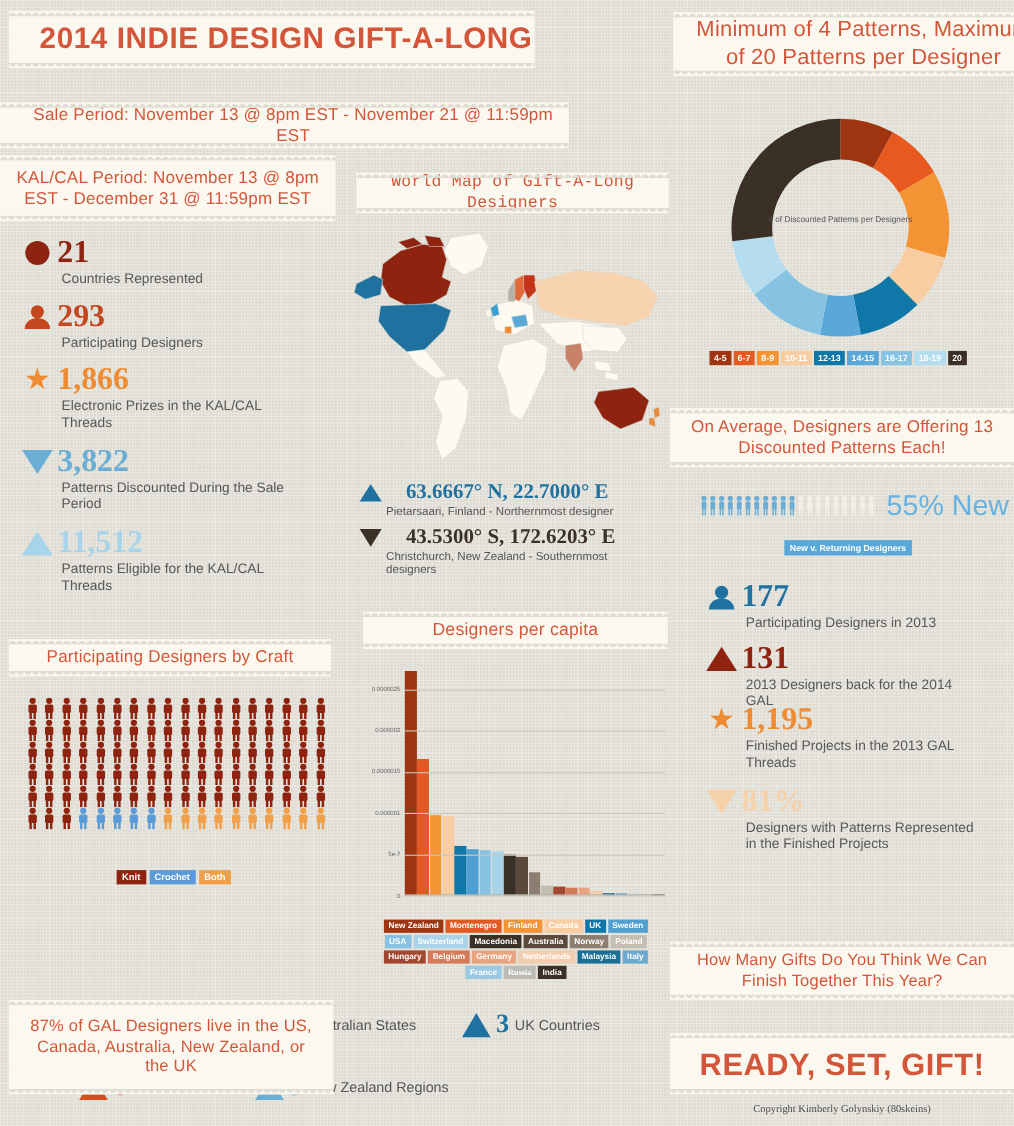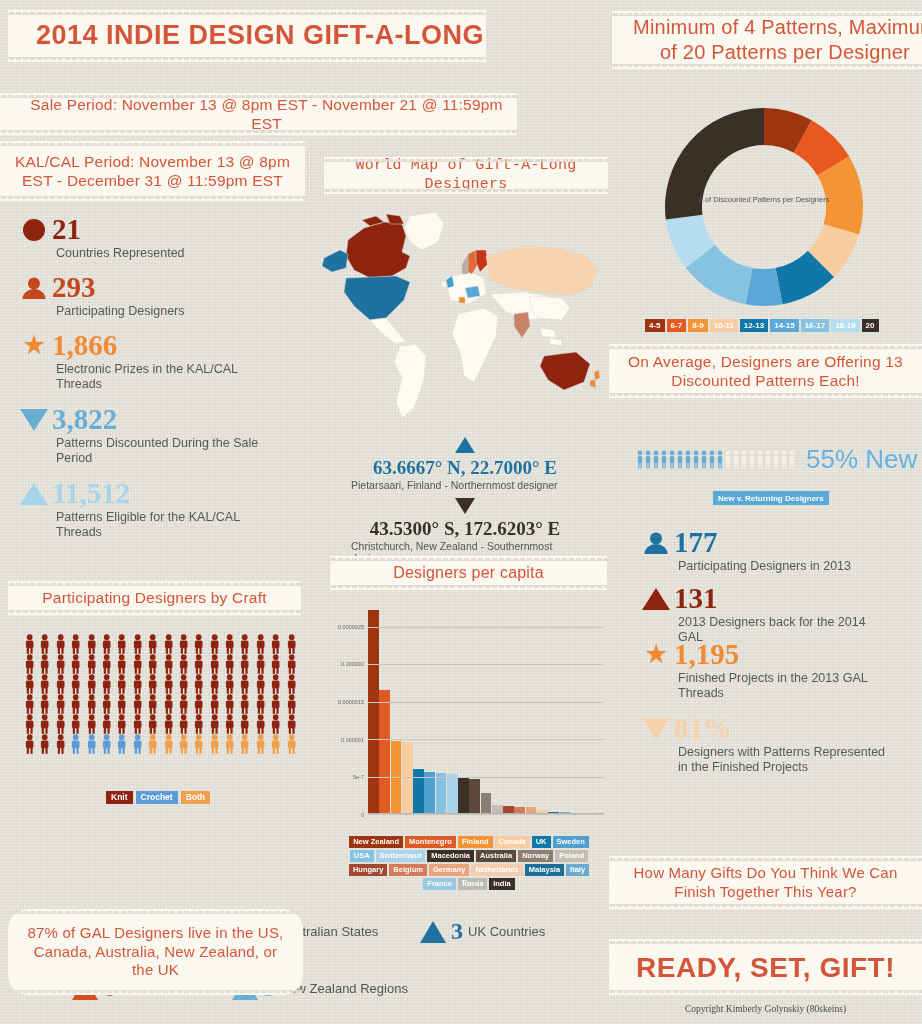--- a/index.html
+++ b/index.html
@@ -65,34 +65,34 @@
   }
   #percap-title {
     left: 330px; top: 556px; width: 277px; height: 34px;
     font-size: 16px;
   }
   #pattern-minmax {
     left: 612px; top: 11px; width: 346px; height: 58px;
     font-size: 20px; padding: 0 10px;
   }
   #avg-patterns {
-    left: 609px; top: 344px; width: 313px; height: 54px;
+    left: 609px; top: 371px; width: 313px; height: 54px;
     font-size: 15.5px; padding: 0 12px;
   }
   #how-many {
     left: 609px; top: 856px; width: 313px; height: 53px;
     font-size: 15px; padding: 12px 10px;
   }
   #ready-set {
     left: 609px; top: 939px; width: 313px; height: 56px;
     font-size: 28px; font-weight: bold; letter-spacing: .5px;
   }
   #gal-live {
     left: 8px; top: 913px; width: 295px; height: 83px;
-    font-size: 15px; padding: 0 14px; top: 908px; border-radius: 20px;
+    font-size: 15px; padding: 0 14px; top: 908px;
   }
   #gal-live { top: 908px; height: 86px; }
   
   #gal-live { left: 8px; top: 909px; }
 
   
   .stat { position: absolute; }
   .stat .head { display: flex; align-items: center; gap: 2px; }
   .stat .num {
     font-family: "Liberation Serif", serif;
@@ -134,21 +134,21 @@
   #newret-chip {
     position:absolute; left: 713px; top: 491px;
     background: #5aa8d8; color:#fff; font-size:8px; padding:2.5px 5px; font-weight:bold;
   }
 
   
   #map { position: absolute; left: 318px; top: 196px; width: 288px; height: 238px; }
 
   
   .coord { position:absolute; }
-  .coord .cl { display:flex; align-items:center; gap:4px;flex-direction:column; }
+  .coord .cl { display:flex; align-items:center; gap:20px; }
   .coord .cv { font-family:"Liberation Serif", serif; font-weight:bold; font-size:19px; }
   .coord .cs { font-size: 10.5px; color:#555; margin-left:26px; line-height:1.2; max-width: 230px;}
 
   
   #chart { position:absolute; left: 330px; top: 598px; width: 278px; height: 240px; }
   #chart .plot { position:absolute; left: 38px; top: 6px; right: 4px; bottom: 24px; }
   #chart .gridline { position:absolute; left:0; right:0; height:1px; background:#c9c7bd; }
   #chart .ytick { position:absolute; right: 100%; margin-right: 4px; transform: translateY(-50%);
                   font-size: 5.5px; color:#666; white-space:nowrap; }
   #chart .axis { position:absolute; left:0; right:0; bottom:0; height:1px; background:#b9b7ad; }

